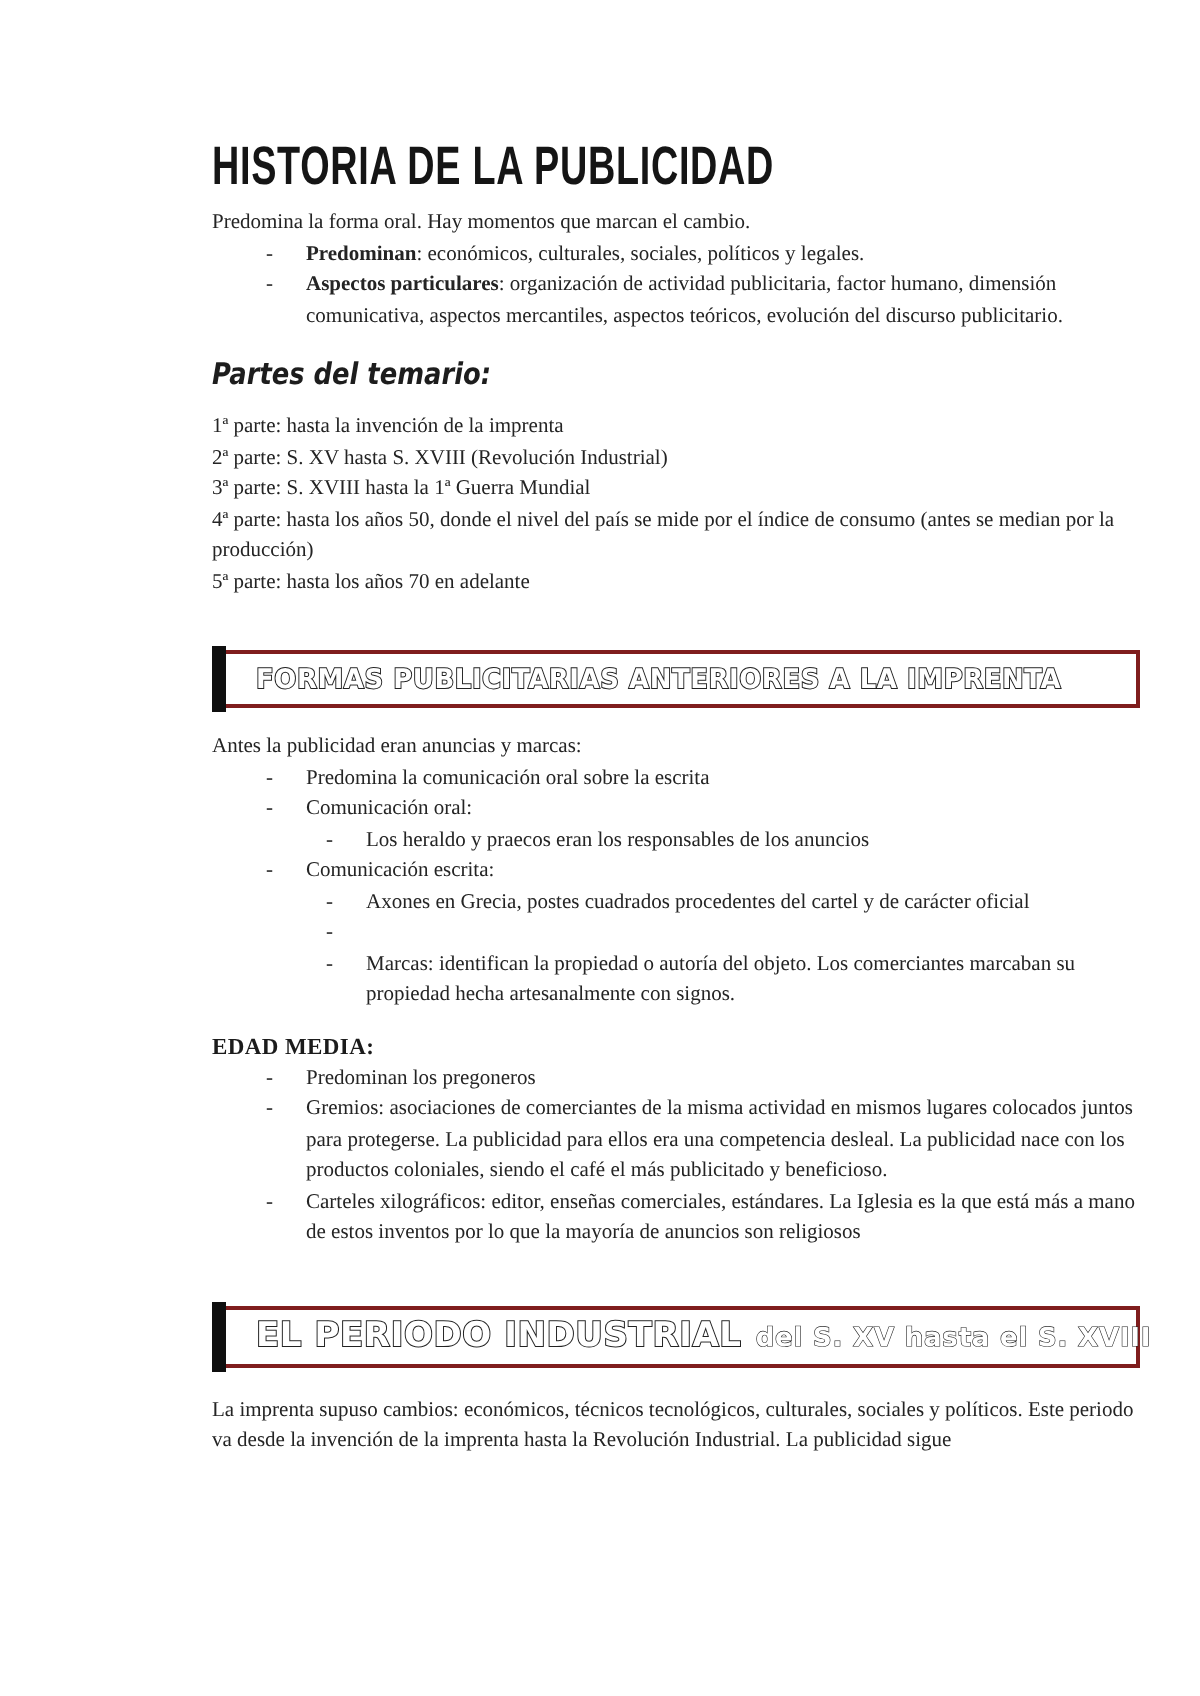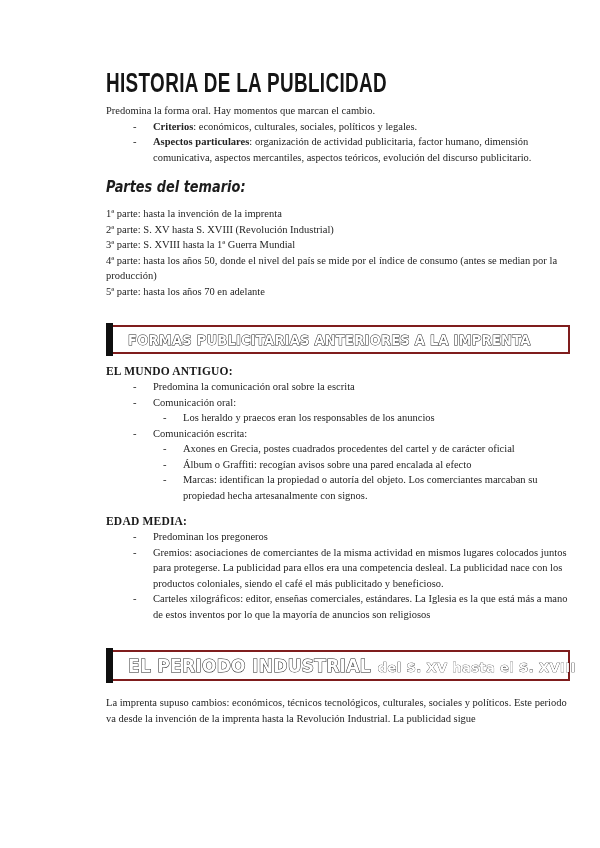--- a/index.html
+++ b/index.html
@@ -126,21 +126,21 @@
     <div class="doc-title">
       <span class="doc-title-inner">HISTORIA DE LA PUBLICIDAD</span>
     </div>
 
 
     <p class="intro">Predomina la forma oral. Hay momentos que marcan el cambio.</p>
 
     <div class="bullet-list">
       <div class="li lvl1">
         <span class="marker">-</span>
-        <div class="li-text"><b>Criterios</b><span>: económicos, culturales, sociales, políticos y legales.</span></div>
+        <div class="li-text"><b>Predominan</b><span>: económicos, culturales, sociales, políticos y legales.</span></div>
       </div>
       <div class="li lvl1">
         <span class="marker">-</span>
         <div class="li-text"><b>Aspectos particulares</b><span>: organización de actividad publicitaria, factor humano, dimensión comunicativa, aspectos mercantiles, aspectos teóricos, evolución del discurso publicitario.</span></div>
       </div>
     </div>
 
     <div class="script-heading h-partes">
       <span class="script-heading-inner">Partes del temario:</span>
     </div>
@@ -151,22 +151,22 @@
       <div class="plain-line">3ª parte: S. XVIII hasta la 1ª Guerra Mundial</div>
       <div class="plain-line">4ª parte: hasta los años 50, donde el nivel del país se mide por el índice de consumo (antes se median por la producción)</div>
       <div class="plain-line">5ª parte: hasta los años 70 en adelante</div>
     </div>
 
     <div class="banner banner1">
       <div class="banner-bar"></div>
       <span class="banner-text banner-main">FORMAS PUBLICITARIAS ANTERIORES A LA IMPRENTA</span>
     </div>
 
-
-    <div class="serif-heading h-mundo">EL MUNDO ANTIGUO:</div>
+    <p class="antes">Antes la publicidad eran anuncias y marcas:</p>
+
 
     <div class="bullet-list">
       <div class="li lvl1">
         <span class="marker">-</span>
         <div class="li-text">Predomina la comunicación oral sobre la escrita</div>
       </div>
       <div class="li lvl1">
         <span class="marker">-</span>
         <div class="li-text">Comunicación oral:</div>
       </div>
@@ -177,21 +177,20 @@
       <div class="li lvl1">
         <span class="marker">-</span>
         <div class="li-text">Comunicación escrita:</div>
       </div>
       <div class="li lvl2">
         <span class="marker">-</span>
         <div class="li-text">Axones en Grecia, postes cuadrados procedentes del cartel y de carácter oficial</div>
       </div>
       <div class="li lvl2">
         <span class="marker">-</span>
-        <div class="li-text">Álbum o Graffiti: recogían avisos sobre una pared encalada al efecto</div>
       </div>
       <div class="li lvl2">
         <span class="marker">-</span>
         <div class="li-text">Marcas: identifican la propiedad o autoría del objeto. Los comerciantes marcaban su propiedad hecha artesanalmente con signos.</div>
       </div>
     </div>
 
     <div class="serif-heading h-edad">EDAD MEDIA:</div>
 
     <div class="bullet-list">

